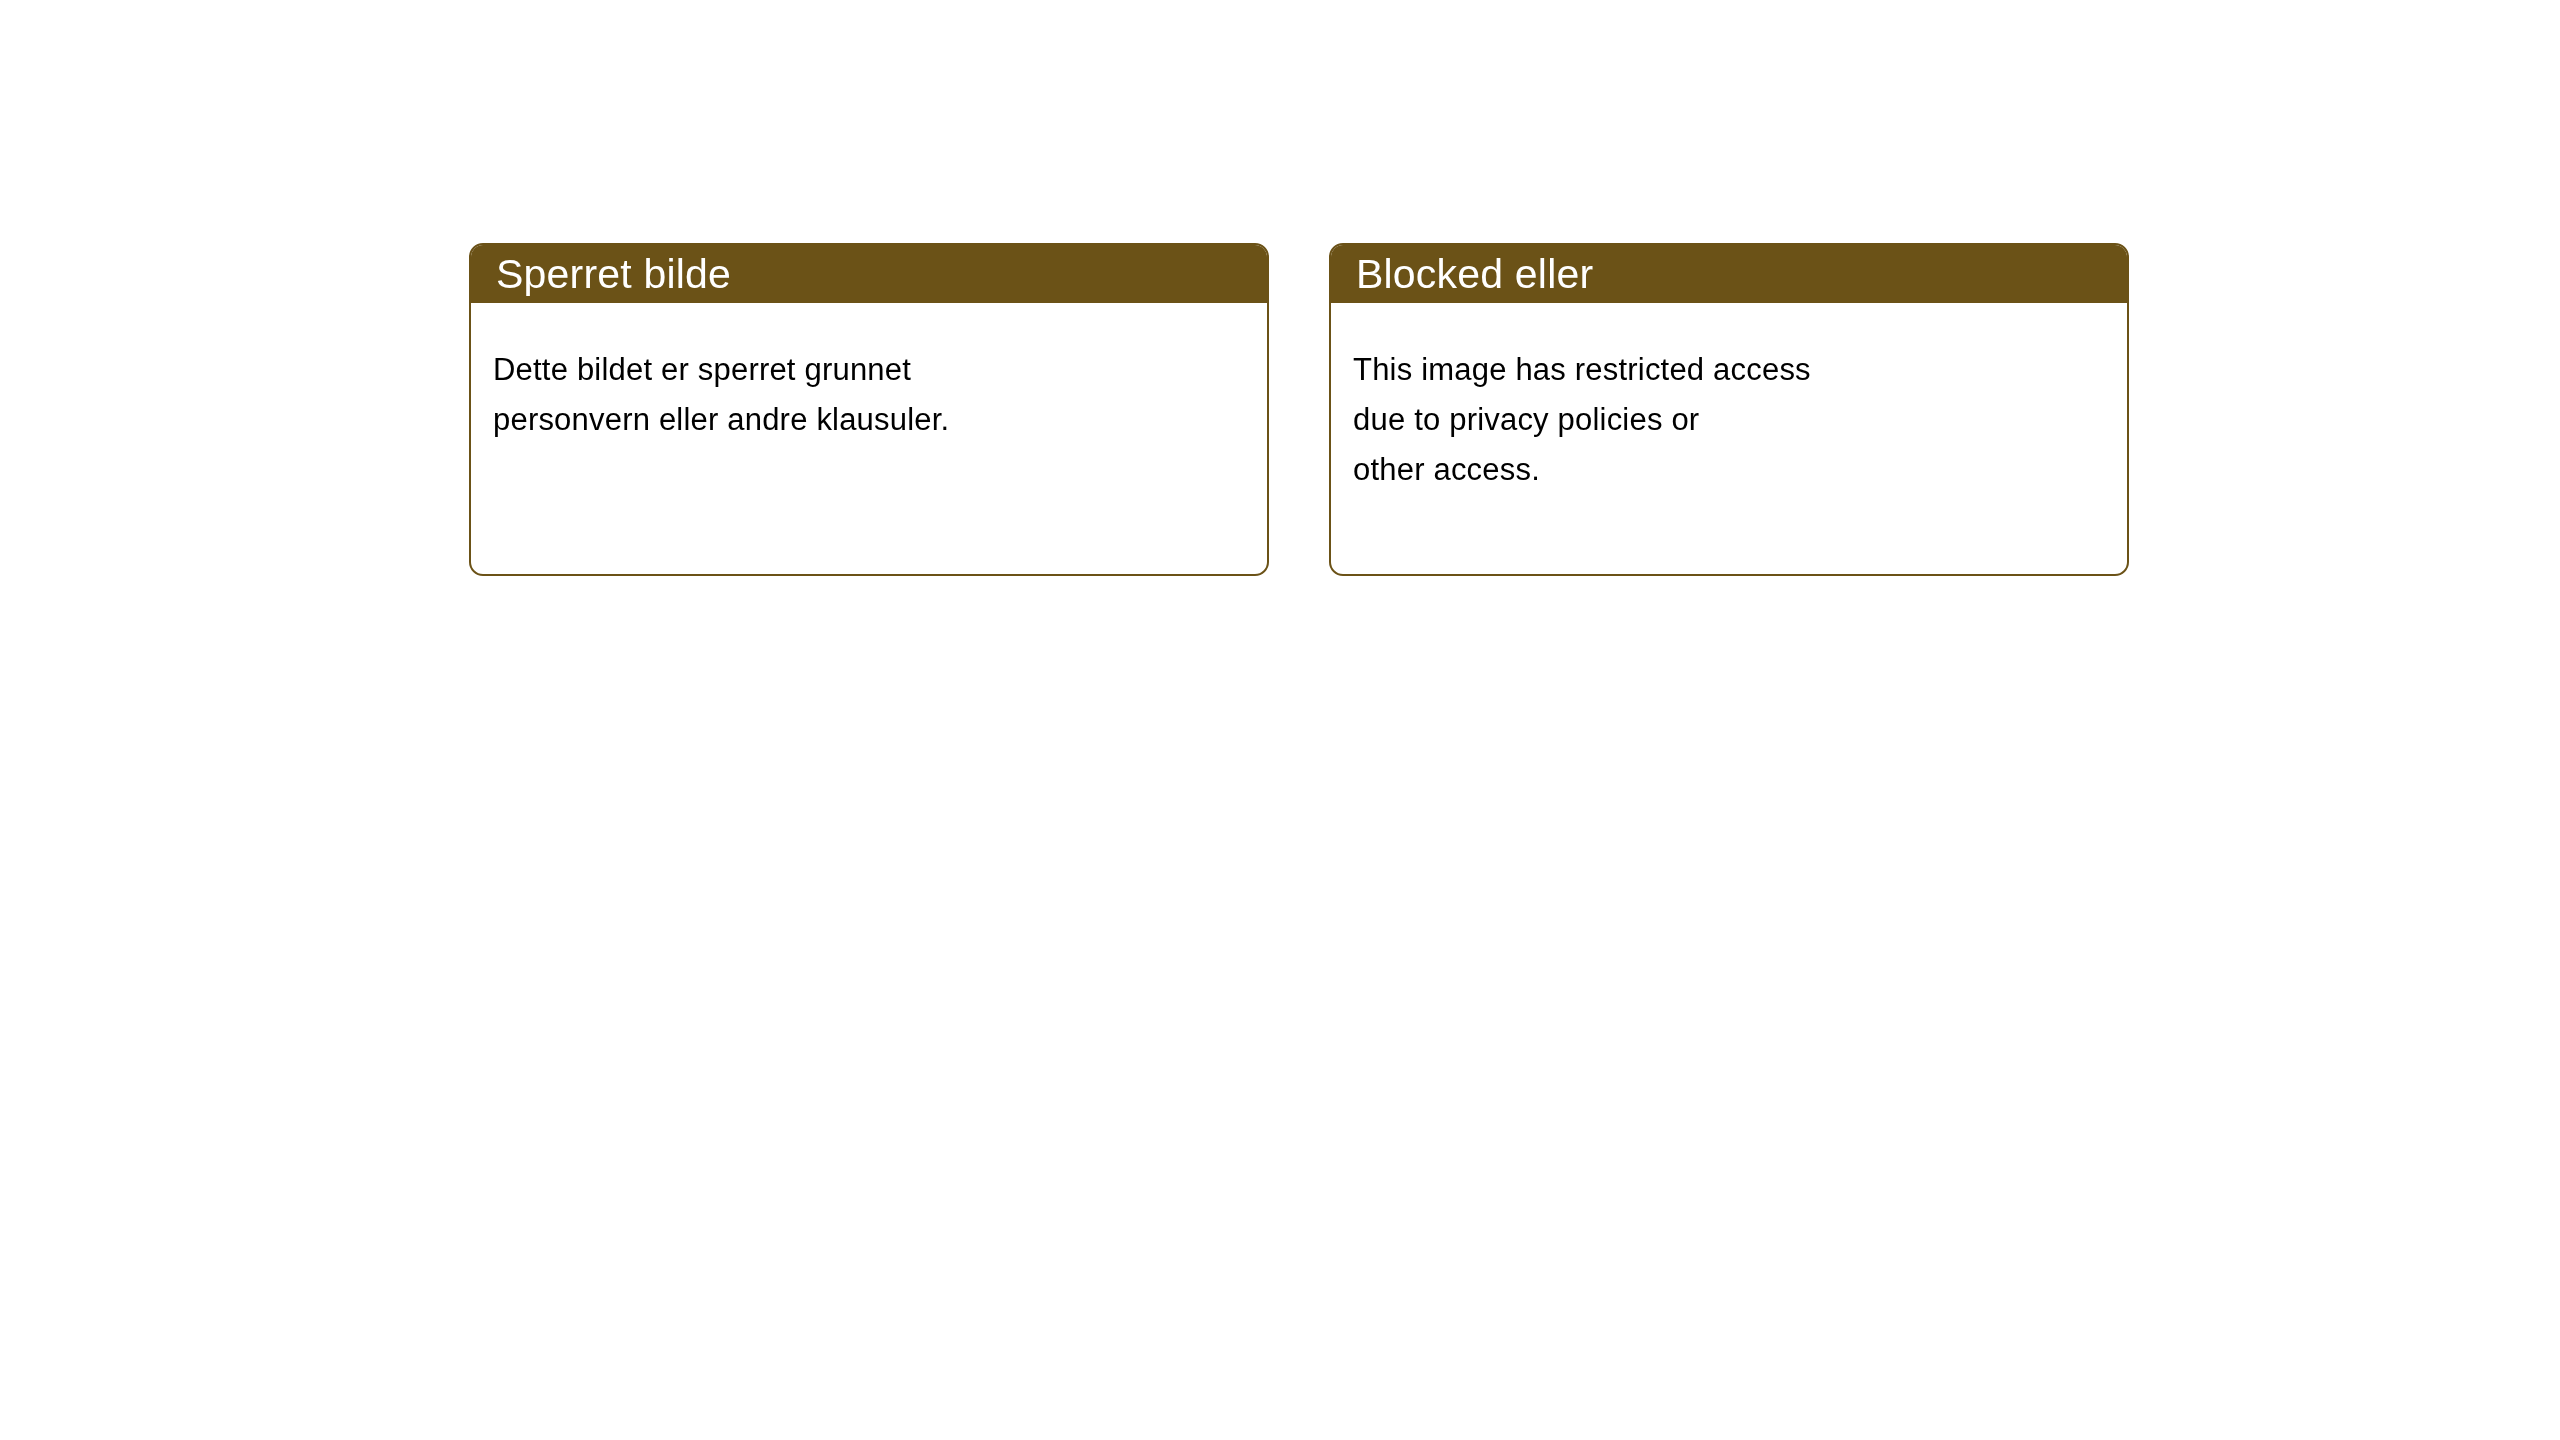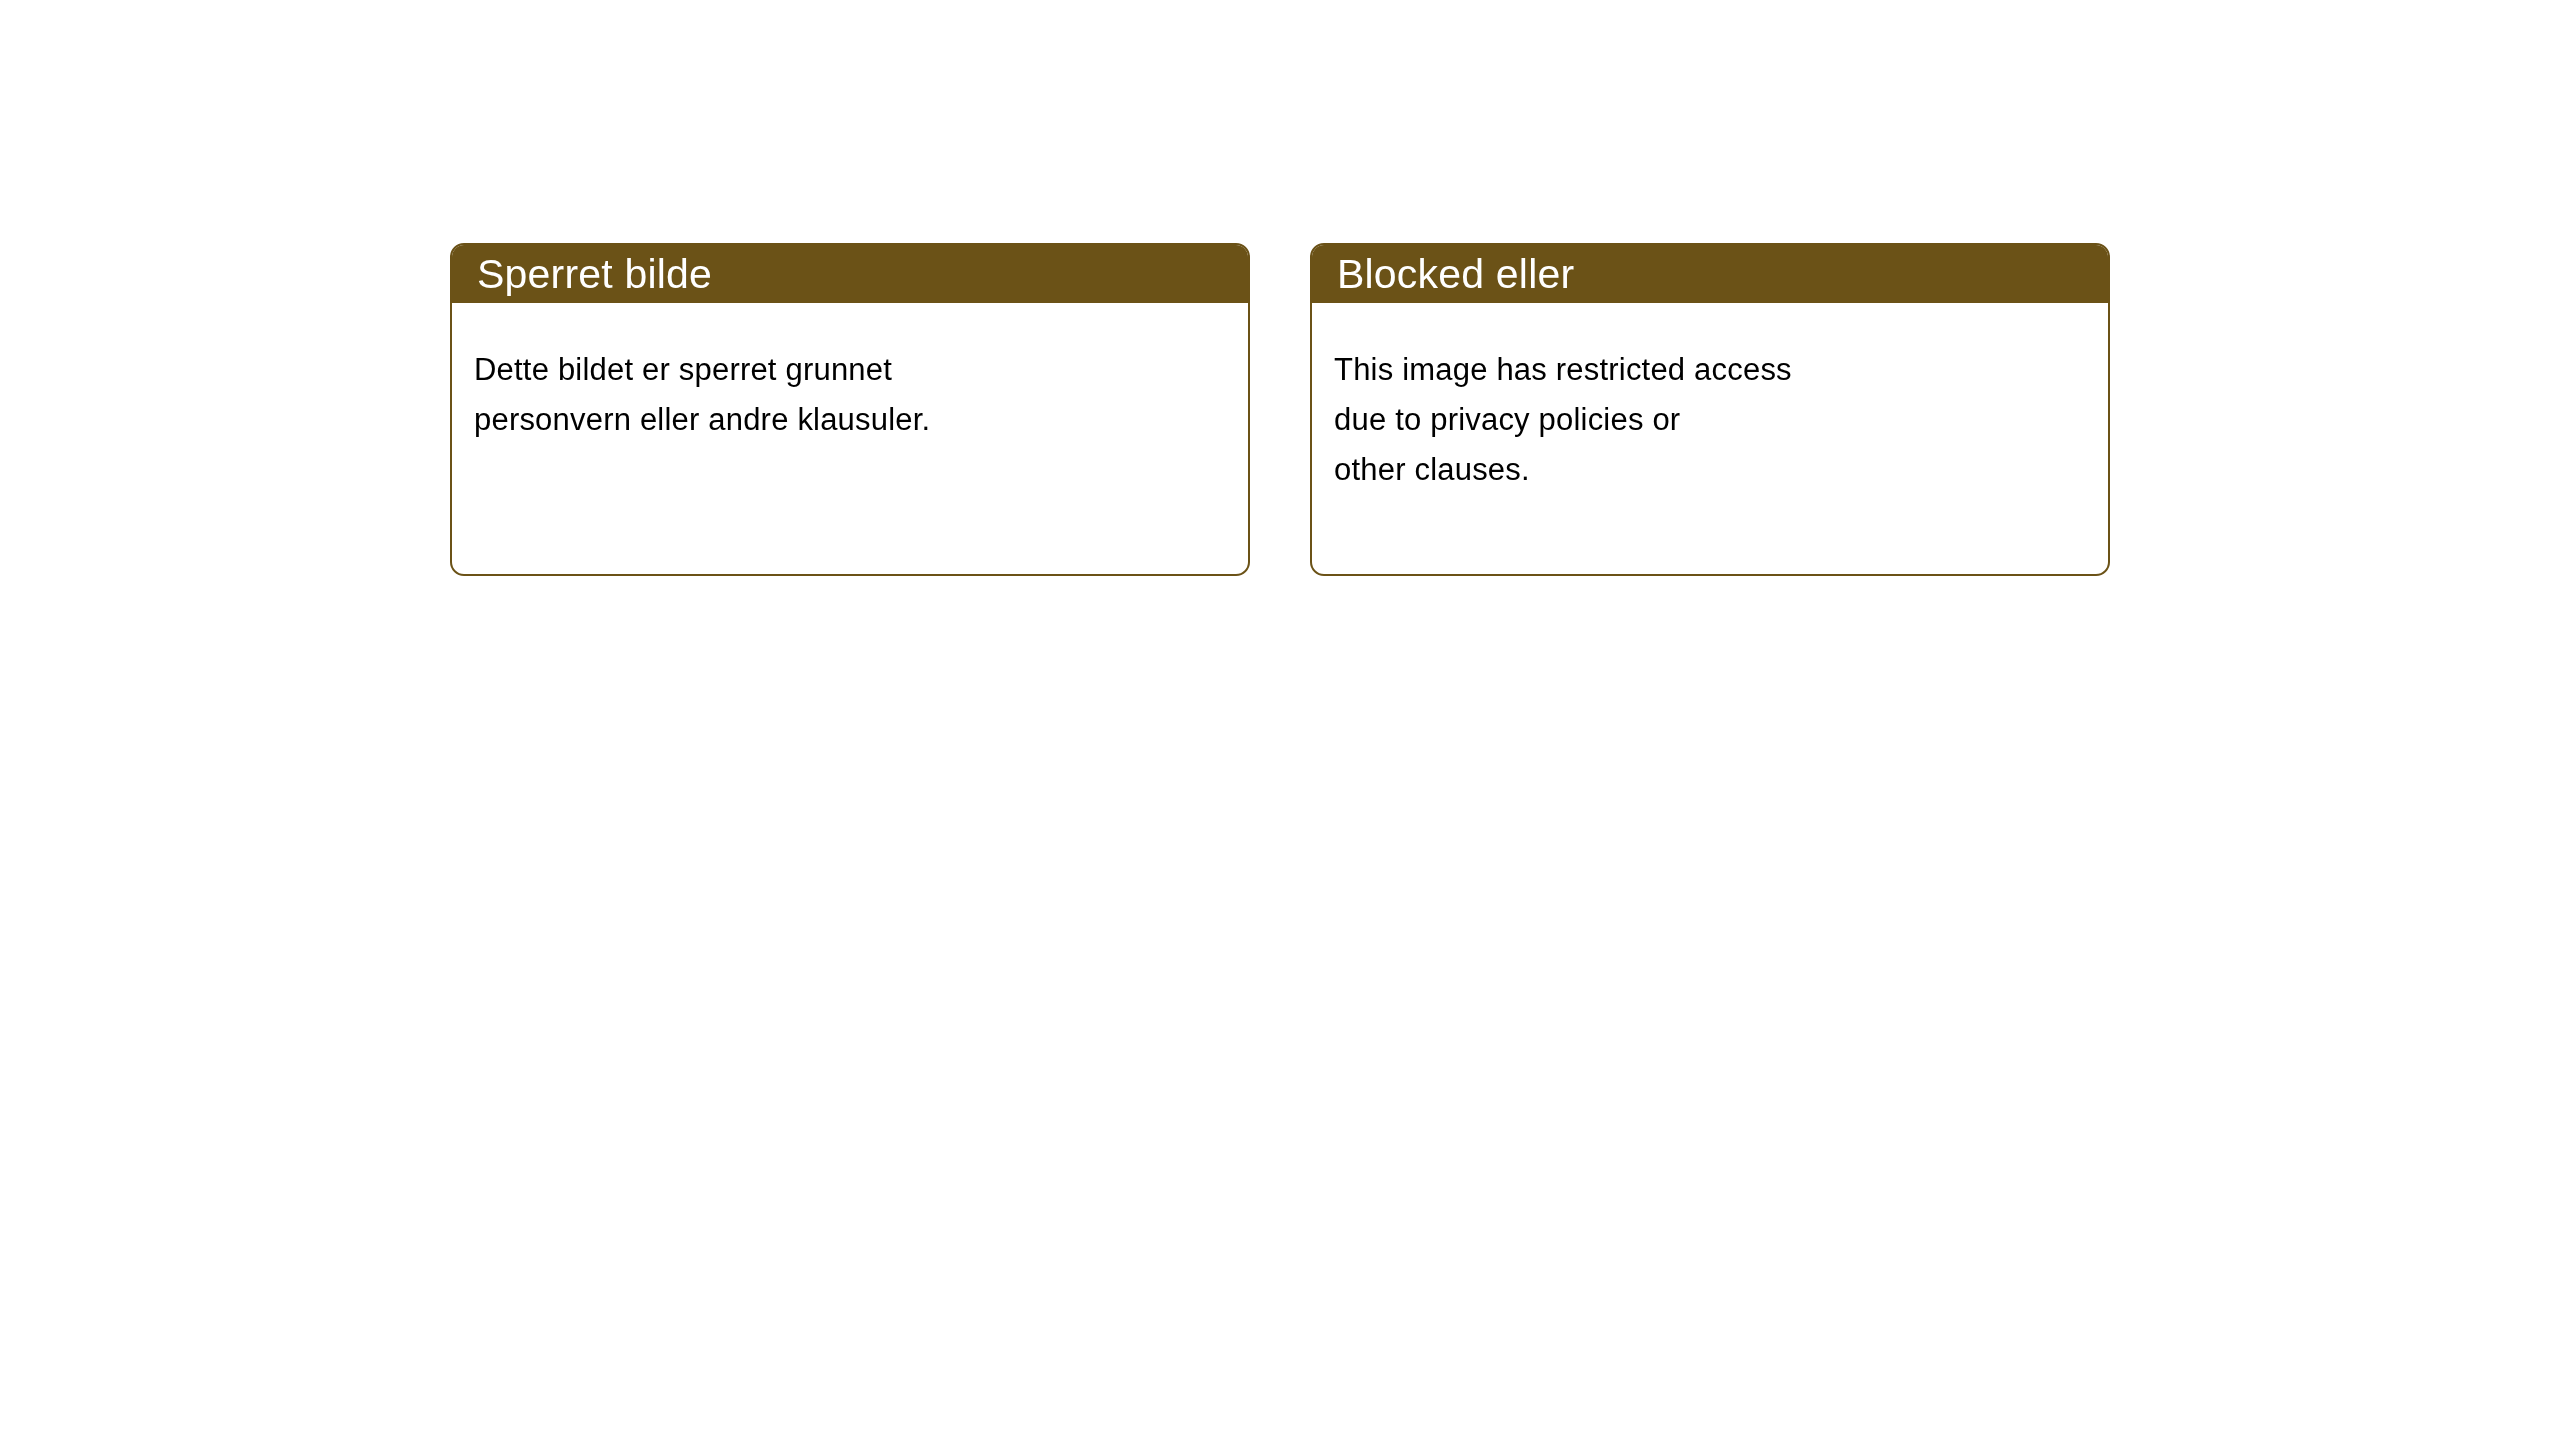--- a/index.html
+++ b/index.html
@@ -15,20 +15,21 @@
     height: 1440px;
     background: var(--page-bg);
     font-family: "Liberation Sans", sans-serif;
     overflow: hidden;
   }
   .stage {
     position: relative;
     width: 2192px;
     height: 1440px;
     background: var(--page-bg);
+    margin-left: 19px;
   }
   .card {
     position: absolute;
     top: 243px;
     width: 800px;
     height: 333px;
     background: #ffffff;
     border: 2px solid var(--border-color);
     border-radius: 14px;
     overflow: hidden;
@@ -69,17 +70,17 @@
     </div>
   </section>
 
   <section class="card card--right">
     <header class="card-header">
       <span>Blocked eller</span>
     </header>
     <div class="card-body">
       <div>This image has restricted access</div>
       <div>due to privacy policies or</div>
-      <div>other clauses.</div>
+      <div>other access.</div>
     </div>
   </section>
 
 </div>
 
 </body></html>

